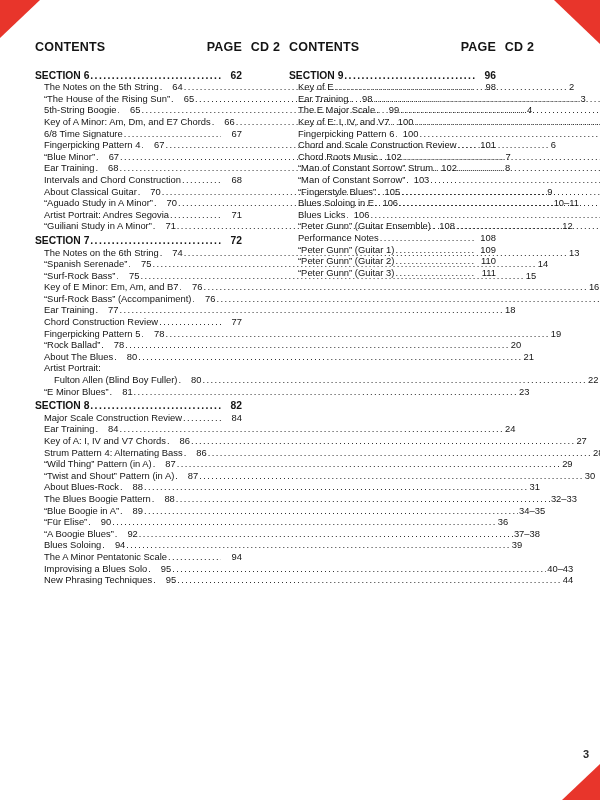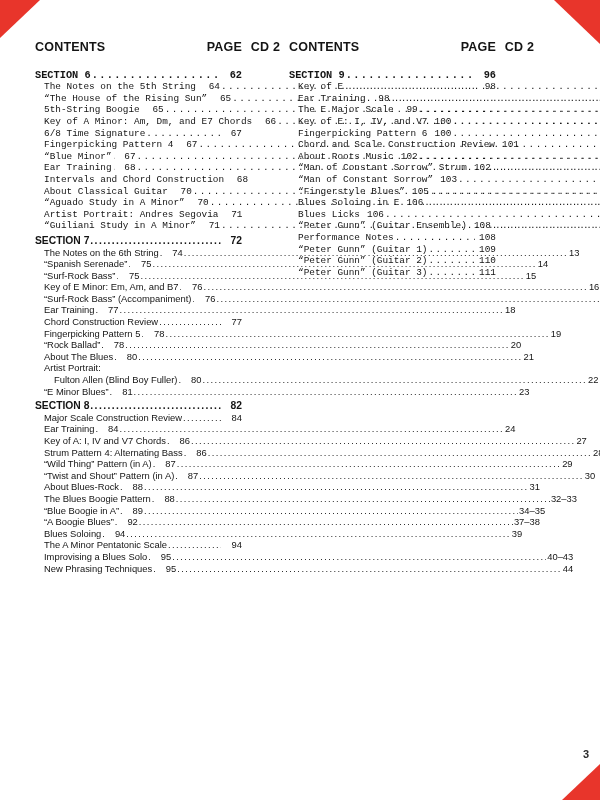--- a/index.html
+++ b/index.html
@@ -24,21 +24,21 @@
   }
   .column { flex: 0 0 254px; width: 254px; font-size: 9.4px; line-height: 11.6px; }
   .col-header {
     display: flex; align-items: baseline; font-weight: 700;
     font-size: 12.5px; letter-spacing: 0.2px; margin-bottom: 8px;
   }
   .ch-contents { flex: 1 1 auto; }
   .ch-page { flex: 0 0 52px; text-align: right; }
   .ch-cd { flex: 0 0 47px; text-align: center; }
   .section { margin-top: 3px; }
-  .section:first-child { margin-top: 16px; font-family: Liberation Mono, monospace; }
+  .section:first-child { margin-top: 16px; }
   .toc-row { display: flex; align-items: baseline; }
   .section-row { font-weight: 700; font-size: 10.3px; }
   .entry-row { padding-left: 9px; }
   .entry-row.indented { padding-left: 19px; }
   .label { white-space: nowrap; flex: 0 0 auto; }
   .leader {
     flex: 1 1 0; min-width: 2px; overflow: hidden;
     white-space: nowrap; margin: 0 1px;
   }
   .leader::after {
@@ -374,20 +374,29 @@
           <div class="toc-row entry-row">
             <span class="label">“Blue Boogie in A”</span>
             <span class="leader"></span>
             <span class="pagecol">89</span>
             <span class="cdcol">
               <span class="leader"></span>
               <span class="cdval">34–35</span>
             </span>
           </div>
           <div class="toc-row entry-row">
+            <span class="label">“Für Elise”</span>
+            <span class="leader"></span>
+            <span class="pagecol">90</span>
+            <span class="cdcol">
+              <span class="leader"></span>
+              <span class="cdval">36</span>
+            </span>
+          </div>
+          <div class="toc-row entry-row">
             <span class="label">“A Boogie Blues”</span>
             <span class="leader"></span>
             <span class="pagecol">92</span>
             <span class="cdcol">
               <span class="leader"></span>
               <span class="cdval">37–38</span>
             </span>
           </div>
           <div class="toc-row entry-row">
             <span class="label">Blues Soloing</span>
@@ -477,21 +486,21 @@
               <span class="leader"></span>
             </span>
           </div>
           <div class="toc-row entry-row">
             <span class="label">Chord and Scale Construction Review</span>
             <span class="leader"></span>
             <span class="pagecol">101</span>
             <span class="cdcol"></span>
           </div>
           <div class="toc-row entry-row">
-            <span class="label">About Roots Music</span>
+            <span class="label">Chord Roots Music</span>
             <span class="leader"></span>
             <span class="pagecol">102</span>
             <span class="cdcol">
               <span class="leader"></span>
             </span>
           </div>
           <div class="toc-row entry-row">
             <span class="label">“Man of Constant Sorrow” Strum</span>
             <span class="leader"></span>
             <span class="pagecol">102</span>

